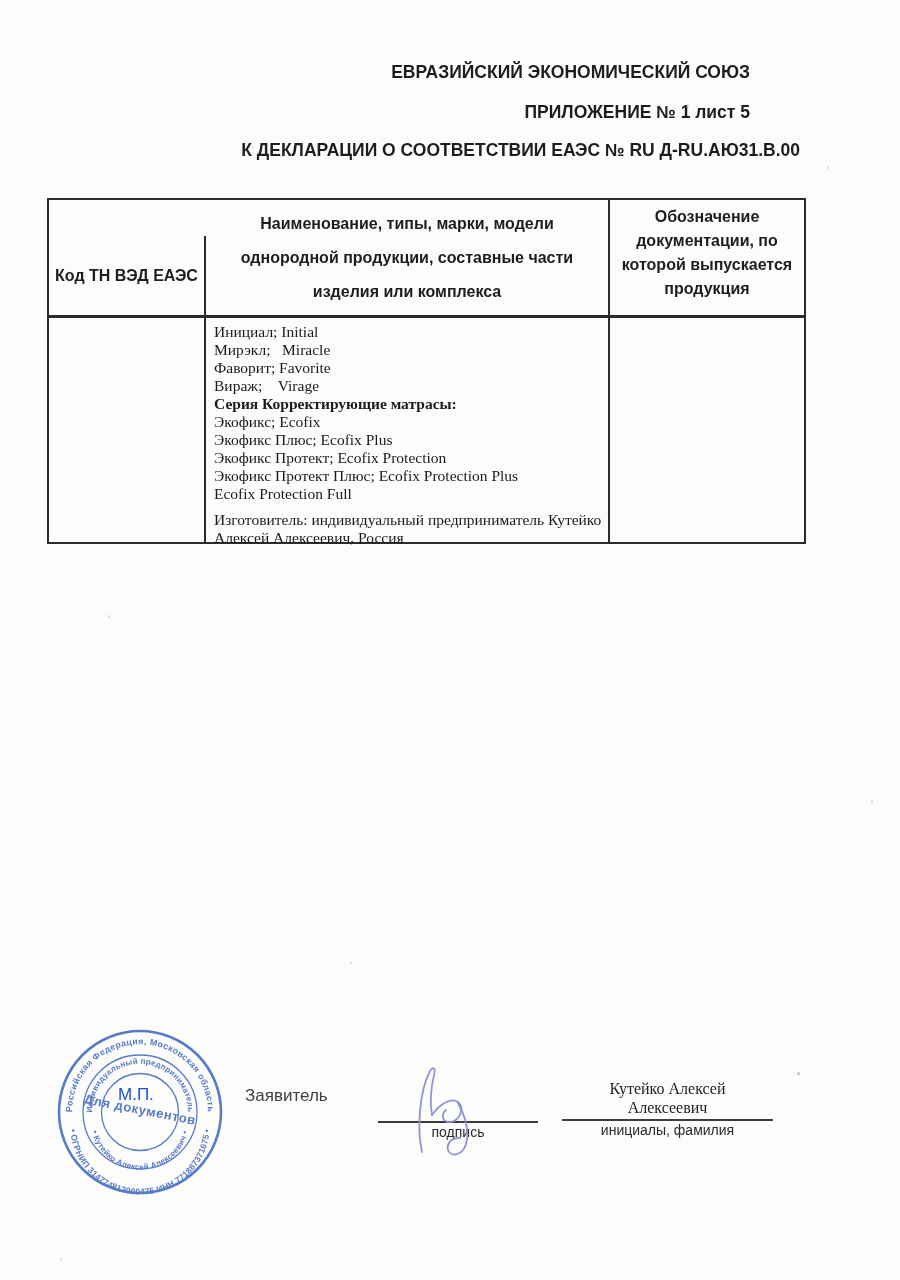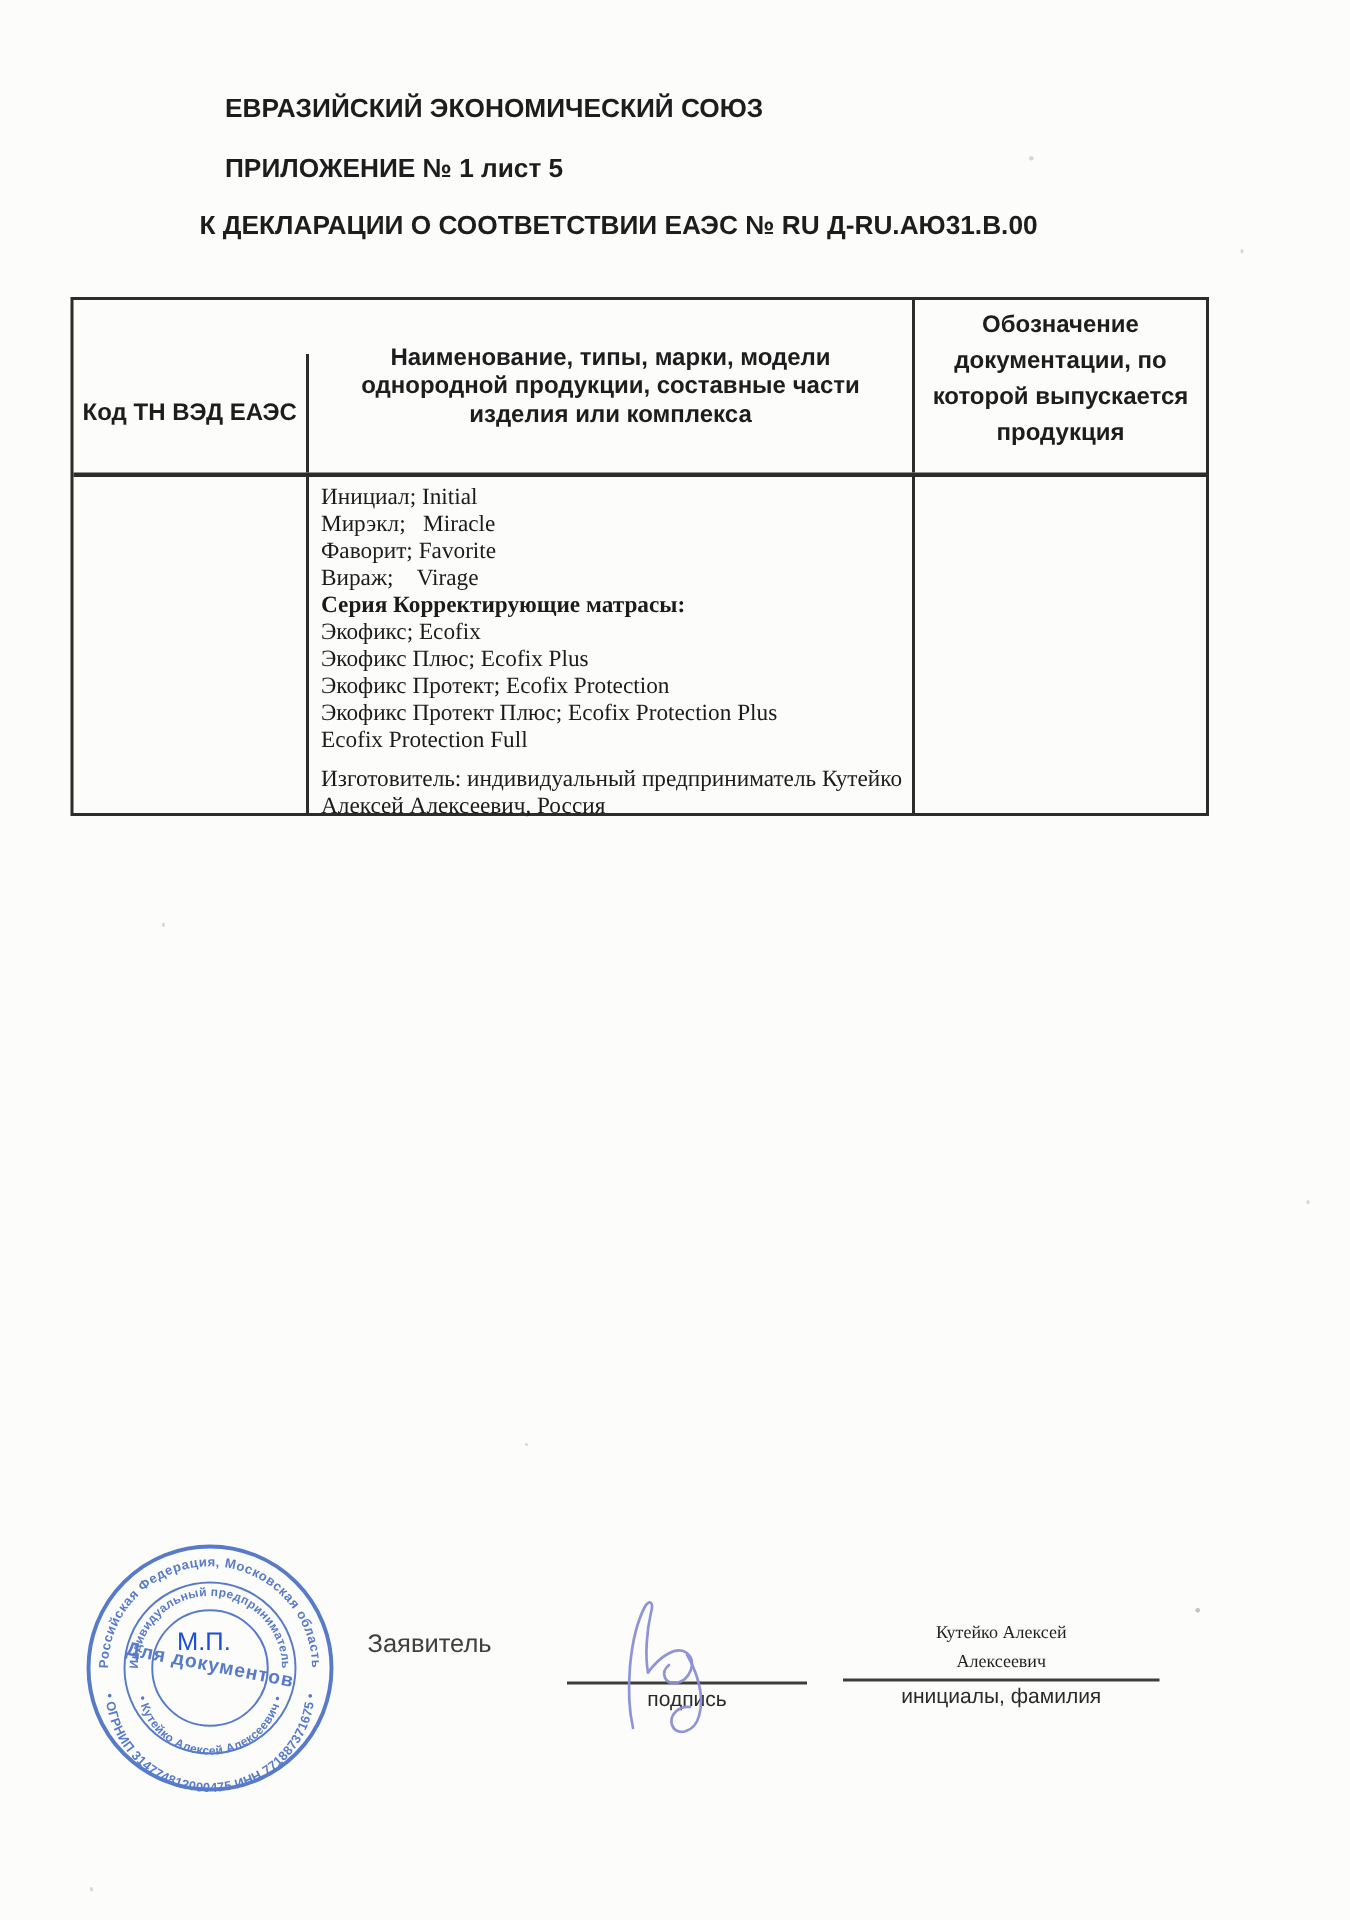--- a/index.html
+++ b/index.html
@@ -1,54 +1,54 @@
 <!DOCTYPE html>
 <html><head>
 <meta charset="utf-8">
 <style>
   html,body{margin:0;padding:0;}
   body{width:900px;height:1280px;position:relative;background:#fcfcfb;overflow:hidden;
        font-family:"Liberation Sans",sans-serif;color:#222;}
   .abs{position:absolute;}
 
   
-  .title{font-weight:bold;font-size:17.5px;color:#1d1d1d;text-align:left;white-space:nowrap;}
+  .title{font-weight:bold;font-size:17.5px;color:#1d1d1d;text-align:right;white-space:nowrap;}
 
   
   .doc-table{left:47px;top:198px;width:759px;border:2px solid #2c2c2c;background:transparent;
              display:flex;flex-direction:column;box-sizing:border-box;}
   .t-row{display:flex;flex-direction:row;width:100%;box-sizing:border-box;}
   .t-head{height:118px;border-bottom:3px solid #2c2c2c;}
   .t-body{height:224px;justify-content:flex-end;}
   .cell{box-sizing:border-box;}
   .c1{width:157px;border-right:2px solid #2c2c2c;}
   .c2{width:404px;border-right:2px solid #2c2c2c;}
   .c3{flex:1;}
   .head-cell{font-weight:bold;font-size:16px;color:#1d1d1d;display:flex;flex-direction:column;
              justify-content:center;text-align:center;}
   .hc1{line-height:26px;padding:12px 6px;margin-top:36px;}
-  .hc2{line-height:19px;padding:16px 14px;}
+  .hc2{line-height:34px;padding:16px 14px;}
   .hc3{justify-content:flex-start;line-height:24px;padding:5px 8px 0;}
   .body-cell{font-family:"Liberation Serif",serif;font-size:15.5px;line-height:18px;color:#1b1b1b;}
   .bc2{padding:5px 6px 0 8px;}
   .product-line{white-space:pre-wrap;}
   .product-line.bold{font-weight:bold;}
   .manufacturer{margin-top:8px;white-space:normal;}
 
   
   .mp-label{left:118px;top:1085px;font-size:17px;color:#1d4ed8;z-index:3;}
   .applicant{left:245px;top:1086px;font-size:17px;color:#404040;}
   .sig-line{border-top:2px solid #3c3c3c;height:0;}
   .line-podpis{left:378px;top:1121px;width:160px;}
   .line-name{left:562px;top:1119px;width:211px;}
   .caption{font-size:14px;color:#2a2a2a;text-align:center;}
   .cap-podpis{left:378px;top:1124px;width:160px;}
   .cap-name{left:562px;top:1122px;width:211px;}
   .name-block{left:562px;top:1079px;width:211px;text-align:center;
-              font-family:"Liberation Serif",serif;font-size:12px;line-height:19px;color:#1f1f1f;}
+              font-family:"Liberation Serif",serif;font-size:16px;line-height:19px;color:#1f1f1f;}
 
   
   .stamp{left:56px;top:1028px;width:168px;height:168px;z-index:2;opacity:.92;}
 
   
   .signature{left:395px;top:1052px;width:130px;height:112px;z-index:2;}
 
   
   .speck{position:absolute;border-radius:50%;background:#b9b9b2;opacity:.55;}
 </style>

